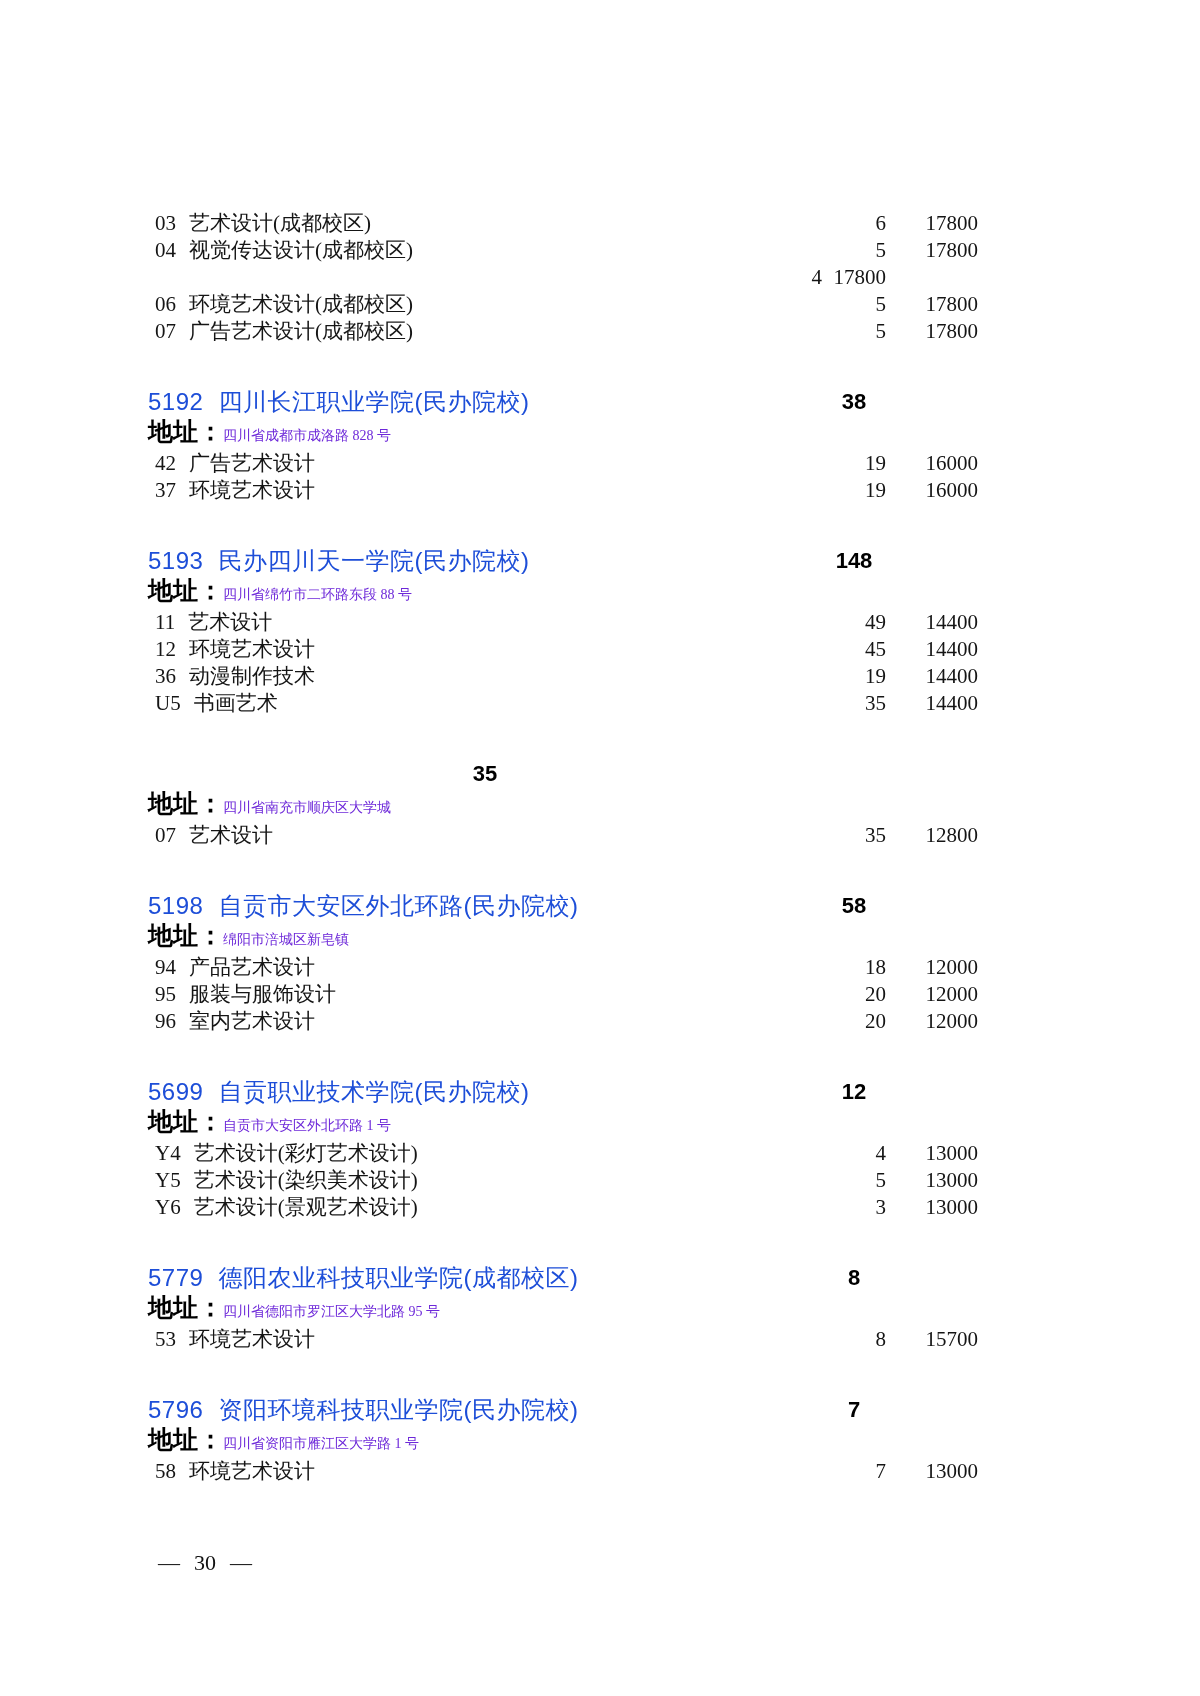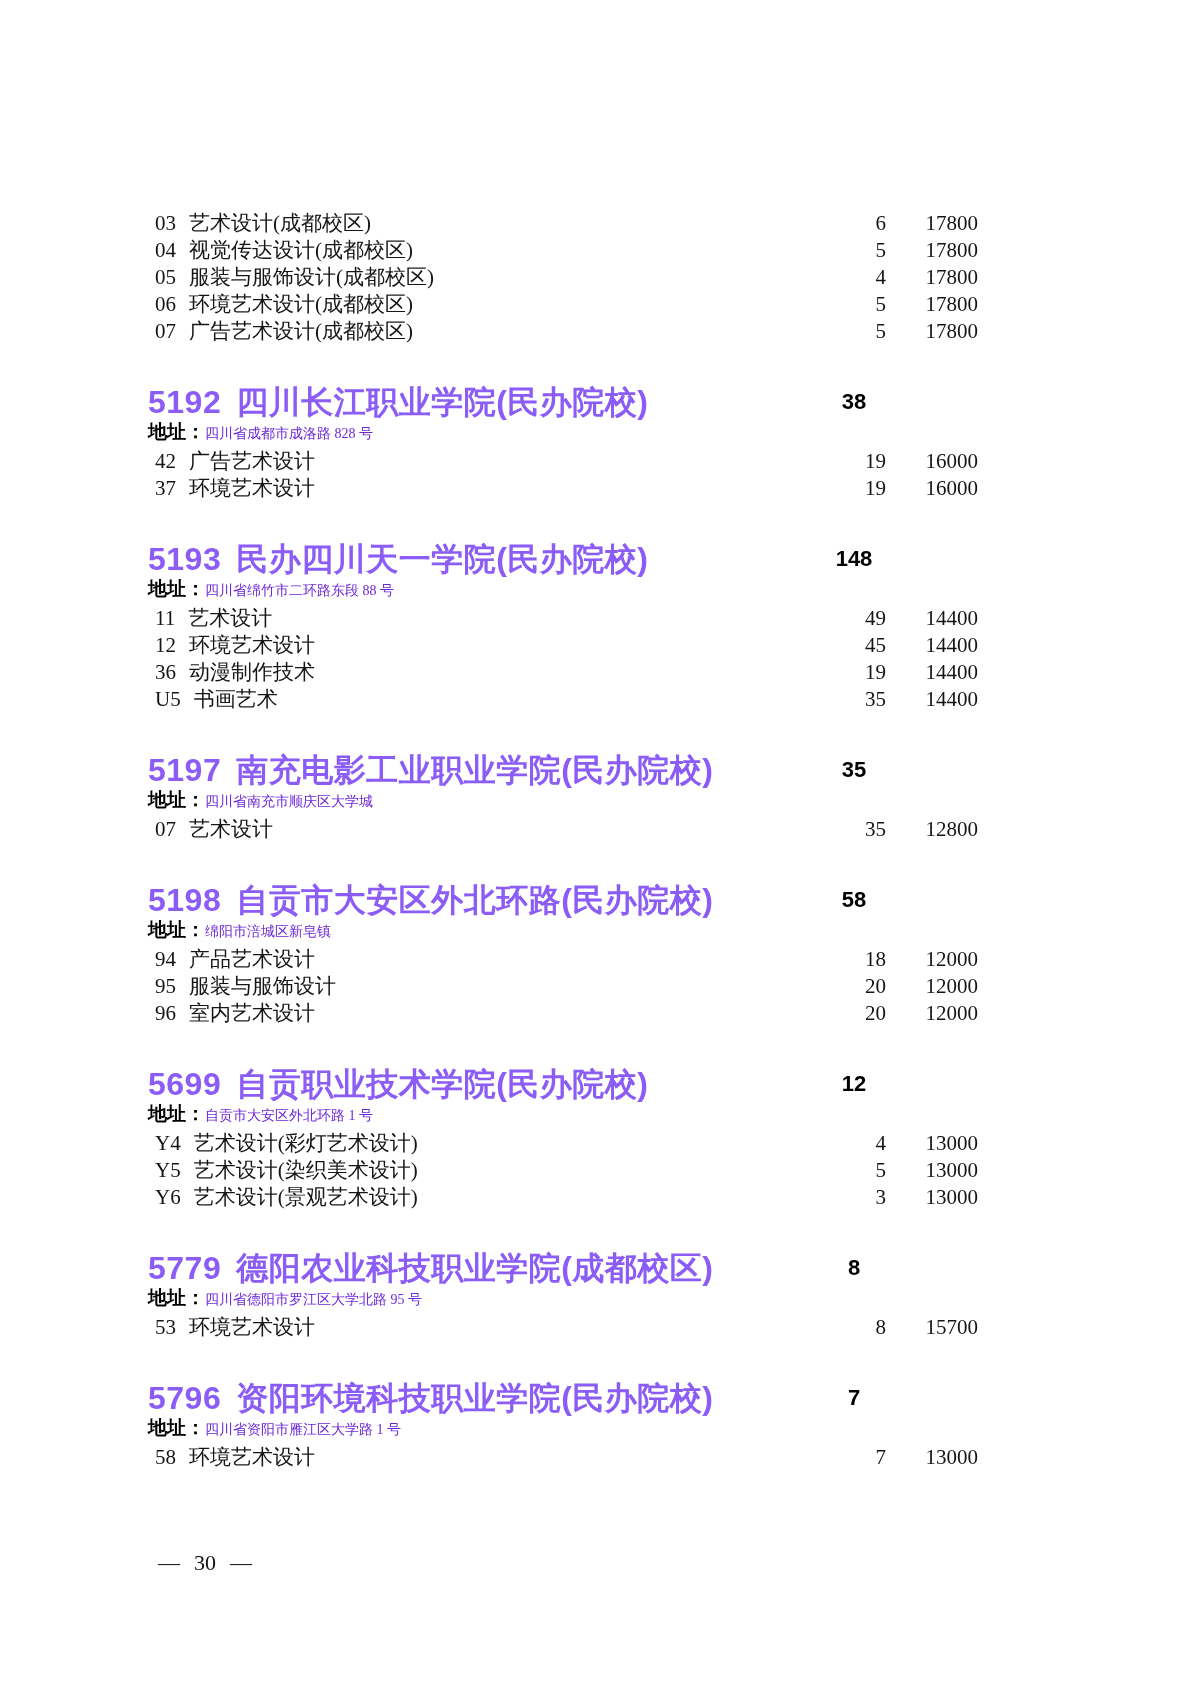--- a/index.html
+++ b/index.html
@@ -45,23 +45,23 @@
   .section {
     margin-top: 42px;
   }
   .section-header {
     display: grid;
     grid-template-columns: 1fr 64px 92px;
     line-height: 30px;
   }
   .section-title {
     font-family: "Liberation Sans", sans-serif;
-    font-weight: bold;
-    font-size: 32px;
-    color: #8b5cf6;
+    font-weight: normal;
+    font-size: 24px;
+    color: #1d4ed8;
     letter-spacing: 0.5px;
   }
   .section-code {
     display: inline-block;
     margin-right: 15px;
   }
   .section-quota {
     text-align: center;
     font-family: "Liberation Sans", sans-serif;
     font-weight: bold;
@@ -70,21 +70,21 @@
     color: #000000;
   }
   .address-row {
     line-height: 28px;
     font-size: 21px;
     white-space: nowrap;
   }
   .address-label {
     font-family: "Liberation Sans", sans-serif;
     font-weight: bold;
-    font-size: 19px;
+    font-size: 25px;
     color: #000000;
   }
   .address-value {
     font-family: "Liberation Serif", serif;
     font-size: 14px;
     color: #6d28d9;
   }
   .footer {
     position: absolute;
     left: 158px;
@@ -107,21 +107,20 @@
           <span class="name-cell"><span class="item-code">03</span><span class="item-name">艺术设计(成都校区)</span></span>
           <span class="num-cell">6</span>
           <span class="num-cell">17800</span>
         </div>
         <div class="item-row">
           <span class="name-cell"><span class="item-code">04</span><span class="item-name">视觉传达设计(成都校区)</span></span>
           <span class="num-cell">5</span>
           <span class="num-cell">17800</span>
         </div>
         <div class="item-row">
-          <span class="name-cell"><span class="item-code">05</span><span class="item-name">服装与服饰设计(成都校区)</span></span>
           <span class="num-cell">4</span>
           <span class="num-cell">17800</span>
         </div>
         <div class="item-row">
           <span class="name-cell"><span class="item-code">06</span><span class="item-name">环境艺术设计(成都校区)</span></span>
           <span class="num-cell">5</span>
           <span class="num-cell">17800</span>
         </div>
         <div class="item-row">
           <span class="name-cell"><span class="item-code">07</span><span class="item-name">广告艺术设计(成都校区)</span></span>
@@ -171,21 +170,20 @@
             <span class="num-cell">14400</span>
           </div>
           <div class="item-row">
             <span class="name-cell"><span class="item-code">U5</span><span class="item-name">书画艺术</span></span>
             <span class="num-cell">35</span>
             <span class="num-cell">14400</span>
           </div>
         </div>
         <div class="section">
           <div class="section-header">
-            <span class="section-title"><span class="section-code">5197</span><span class="section-name">南充电影工业职业学院(民办院校)</span></span>
             <span class="section-quota">35</span>
             <span class="num-cell"></span>
           </div>
           <div class="address-row"><span class="address-label">地址：</span><span class="address-value">四川省南充市顺庆区大学城</span></div>
           <div class="item-row">
             <span class="name-cell"><span class="item-code">07</span><span class="item-name">艺术设计</span></span>
             <span class="num-cell">35</span>
             <span class="num-cell">12800</span>
           </div>
         </div>

